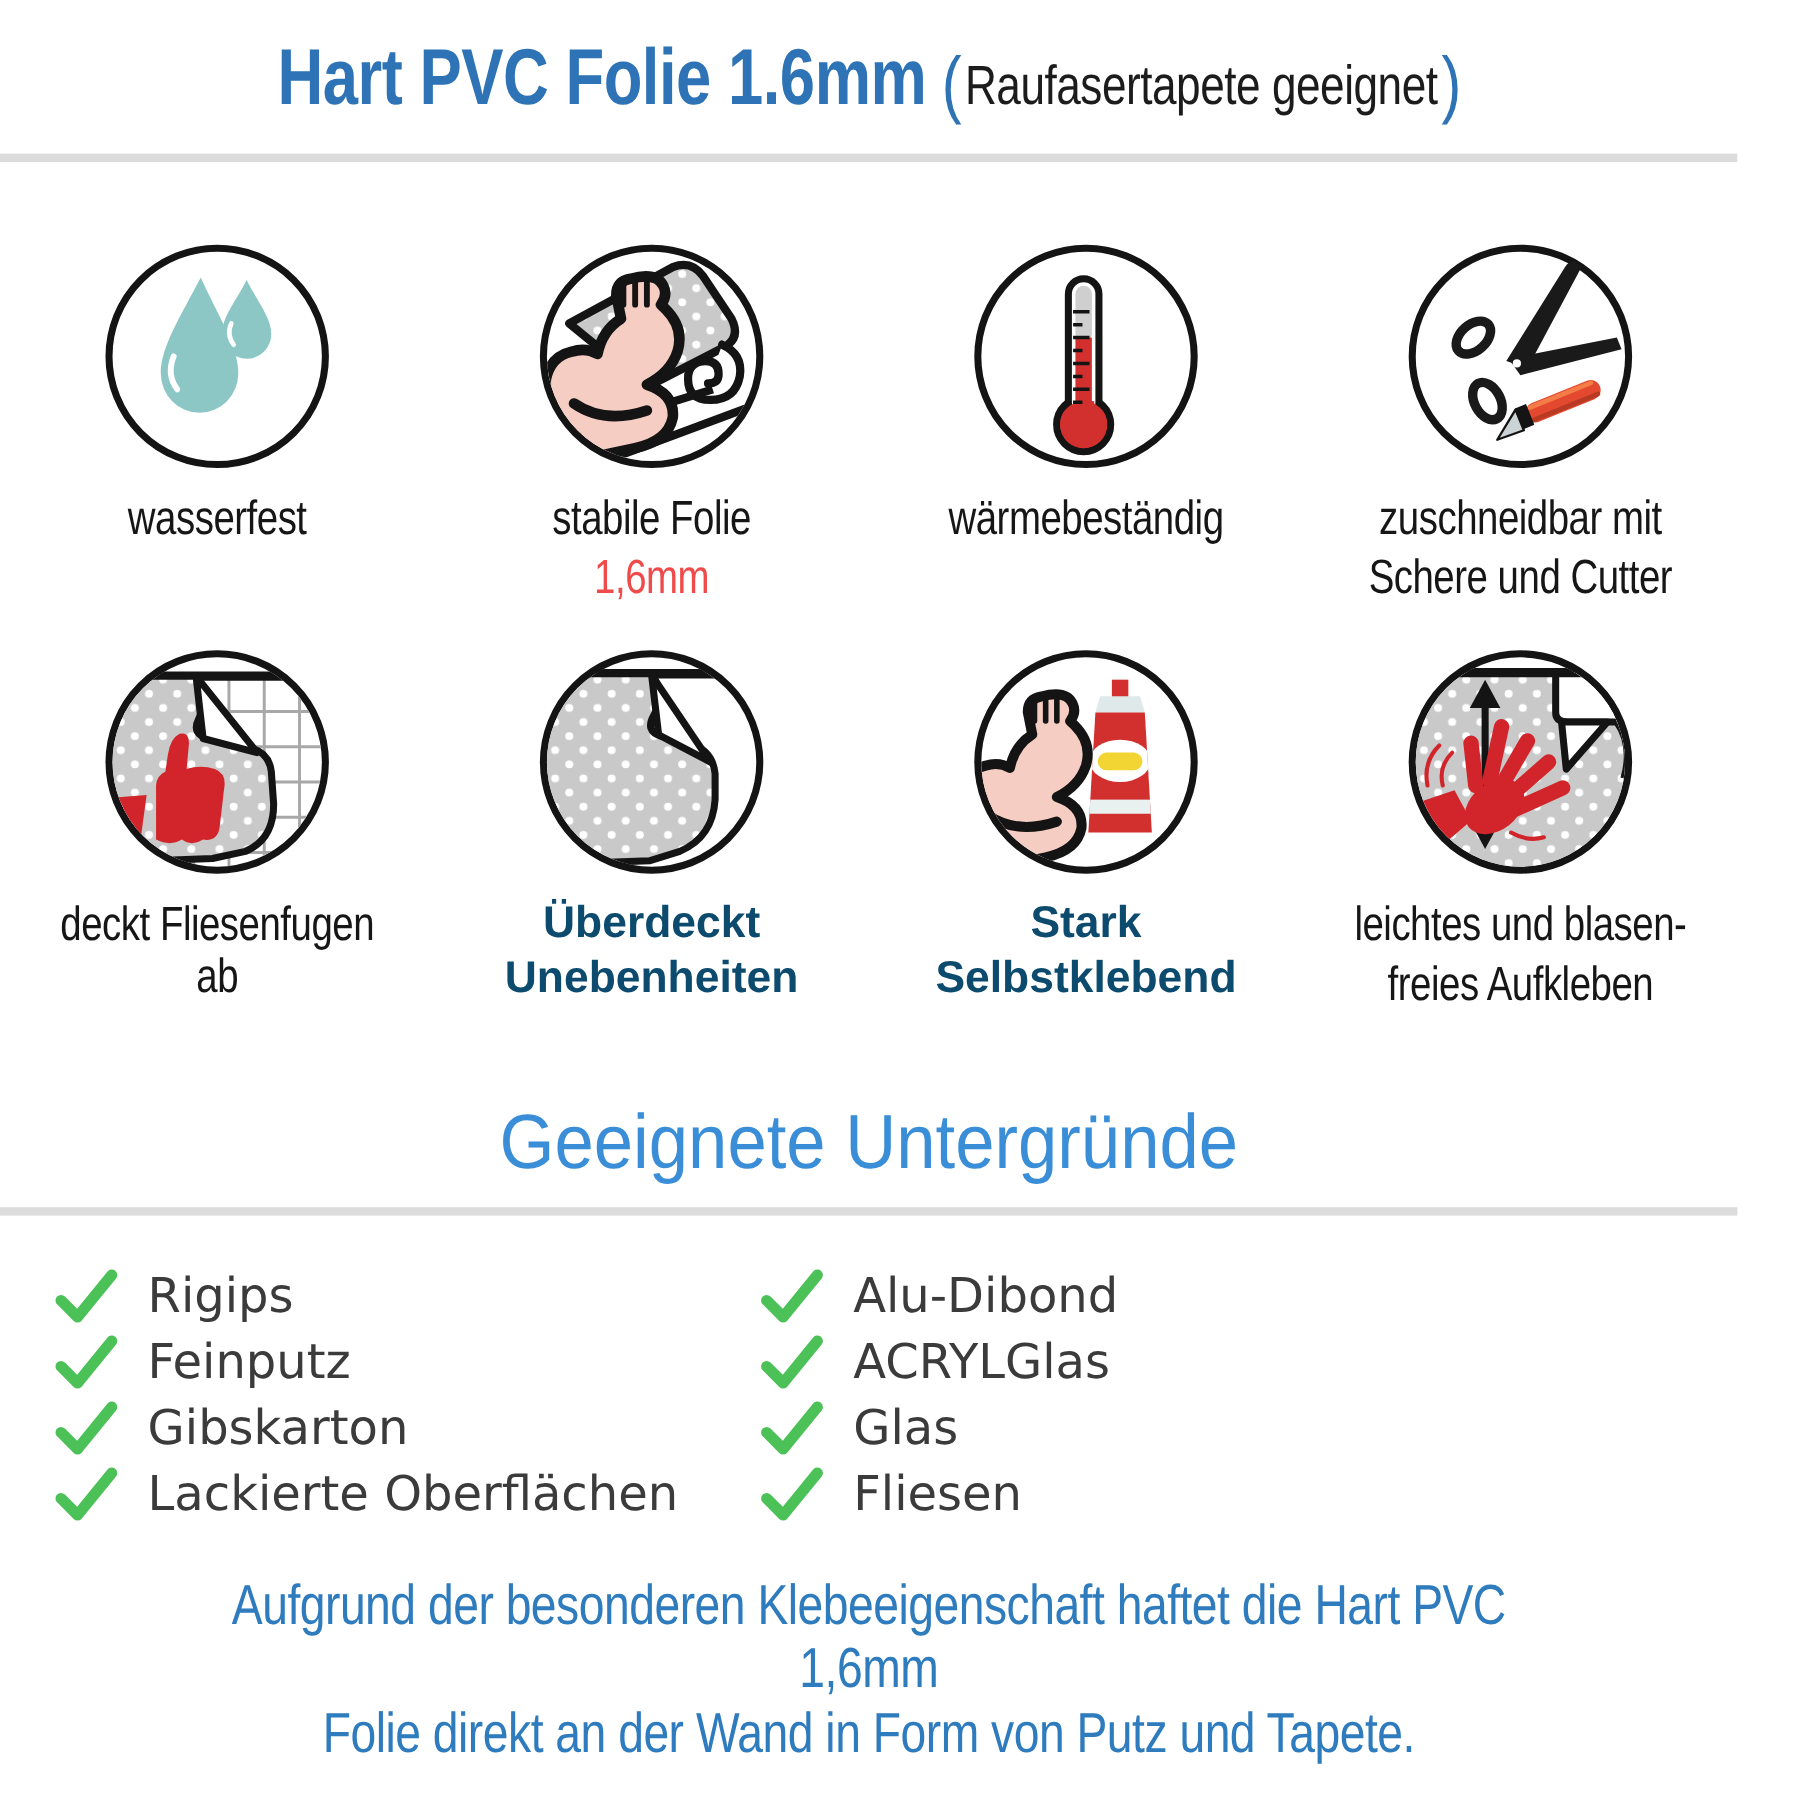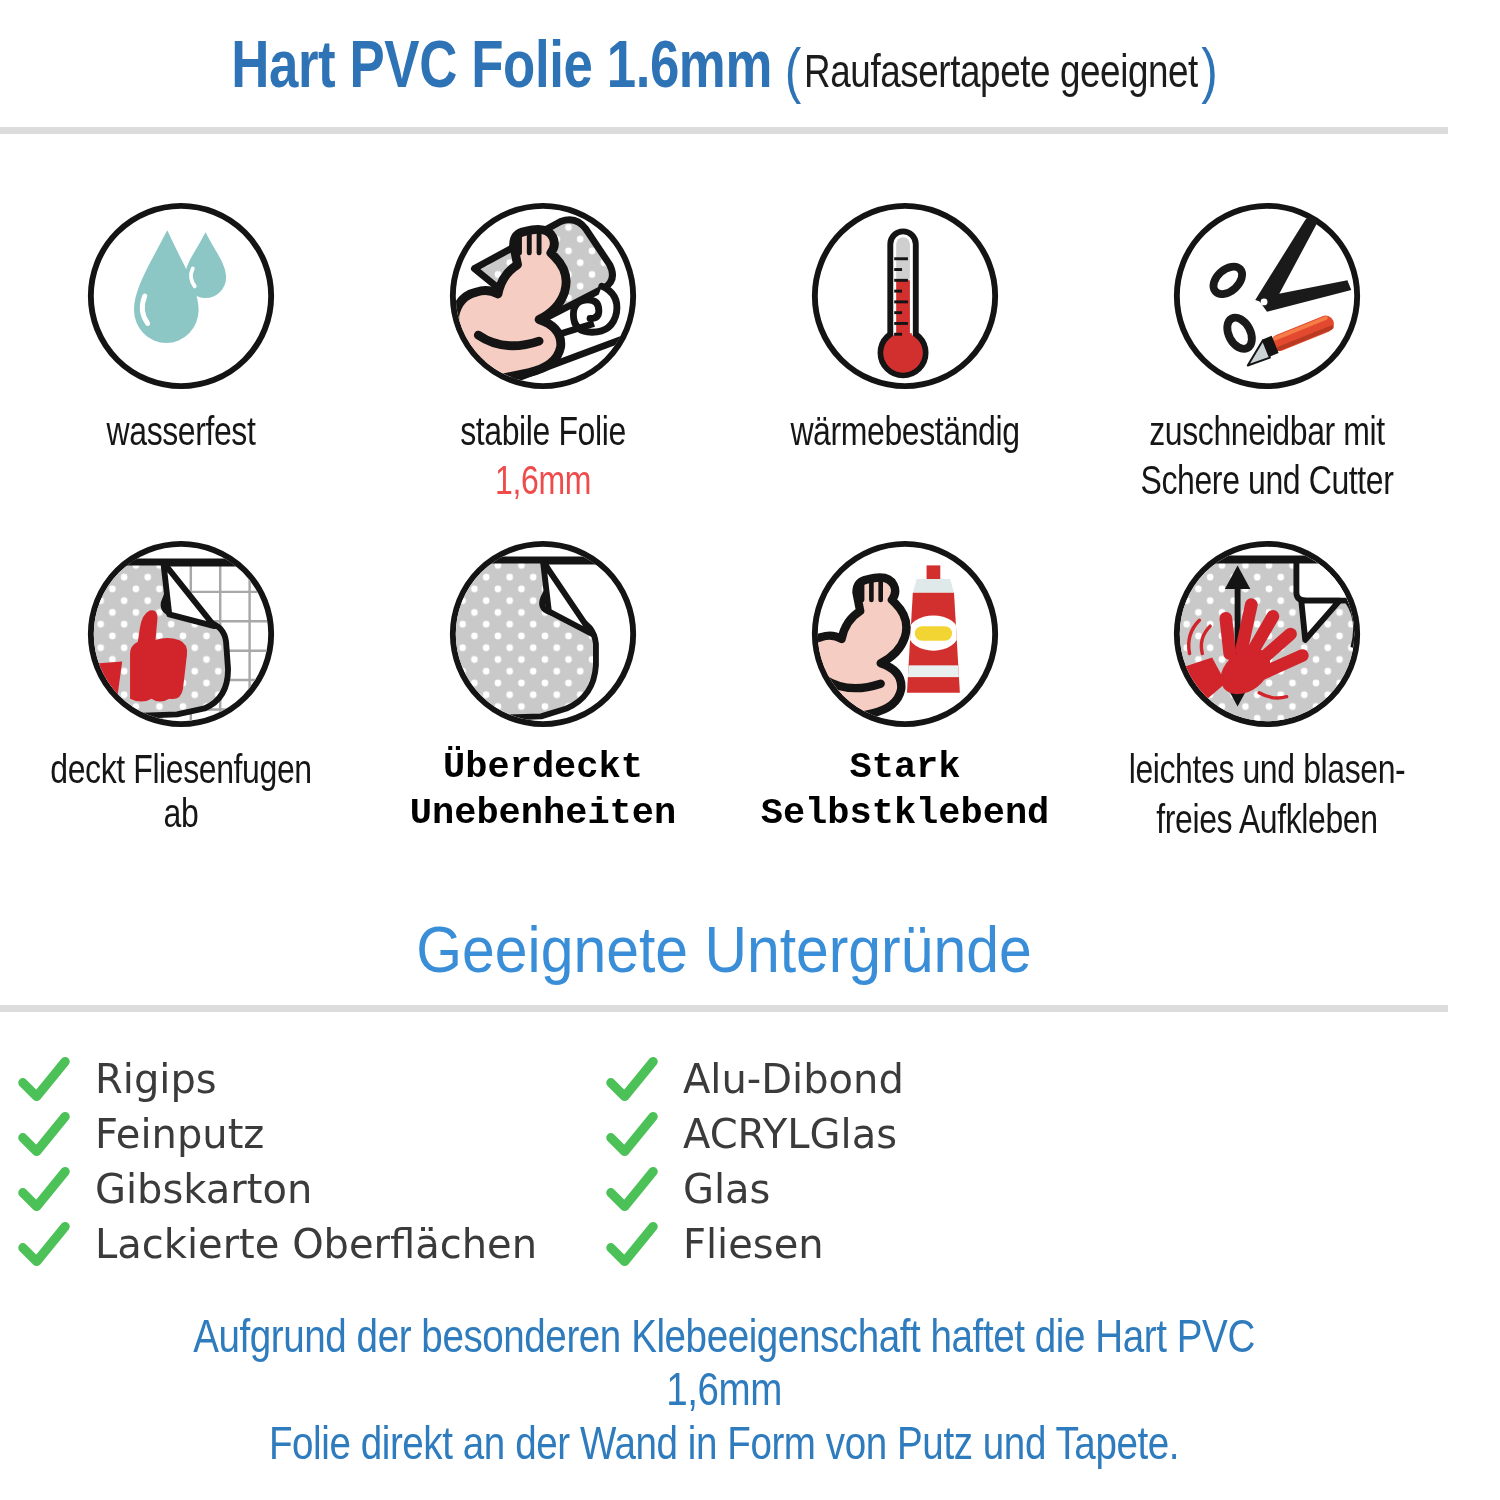--- a/index.html
+++ b/index.html
@@ -15,26 +15,26 @@
   .title-sub{font-size:46px;color:#1c1c1c;}
   .divider{width:100%;height:7px;background:#dcdcdc;margin-top:22px;}
   .divider.d2{margin-top:18px;}
   
   .features{display:grid;grid-template-columns:repeat(4,1fr);margin-top:64px;row-gap:34px;padding:0 0;}
   .feature{text-align:center;}
   .icon-svg{width:196px;height:196px;display:block;margin:0 auto;}
   .cap{font-size:40px;line-height:1.08;color:#161616;margin-top:16px;transform:scaleX(0.80);transform-origin:50% 50%;letter-spacing:-0.5px;}
   .cap.l2{margin-top:6px;}
   .cap-red{color:#ef4b4b;}
-  .cap-bold{font-family:Liberation Mono, monospace;transform:none;font-size:37px;font-weight:700;color:#000000;letter-spacing:0;text-align:center;}
+  .cap-bold{font-family:Liberation Sans, sans-serif;transform:none;font-size:37px;font-weight:700;color:#0c4a6e;letter-spacing:0;text-align:center;}
   
   .section-title{margin:72px 0 0 0;text-align:center;font-size:64px;font-weight:normal;color:#3a8ed8;
                  transform:scaleX(0.92);transform-origin:50% 50%;}
   
-  .substrates{display:flex;padding:46px 0 0 16px;text-align:right;}
+  .substrates{display:flex;padding:46px 0 0 44px;text-align:right;}
   .sub-col{display:flex;flex-direction:column;gap:13px;}
   .sub-col.c1{width:588px;}
   .sub-col.c2{width:425px;}
   .sub-col.c3{flex:1;}
   .sub-item{display:flex;align-items:center;height:42px;white-space:nowrap;}
   .check-svg{width:56px;height:46px;margin-right:23px;flex:none;}
   .sub-label{font-family:"DejaVu Sans",sans-serif;font-size:40px;color:#3b3b3b;}
   
   .footer{margin-top:44px;text-align:center;color:#2e7bbd;}
   .foot-line{font-size:47px;line-height:1.14;transform:scaleX(0.82);transform-origin:50% 50%;letter-spacing:-0.5px;}

